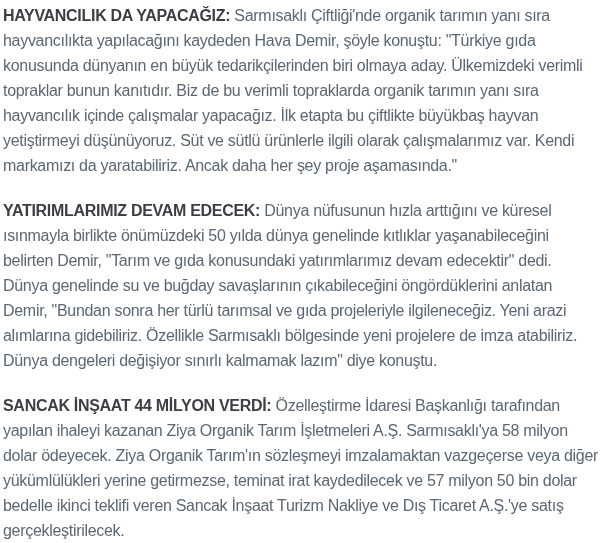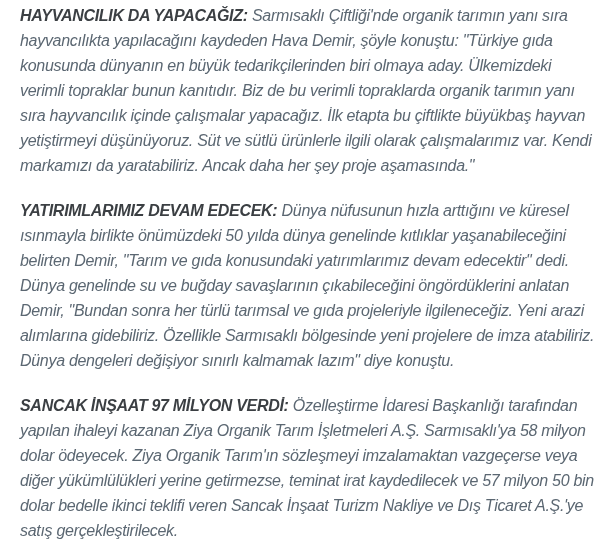--- a/index.html
+++ b/index.html
@@ -7,22 +7,21 @@
     padding: 0;
   }
   body {
     width: 613px;
     height: 543px;
     overflow: hidden;
     background: var(--bg, #ffffff);
     font-family: "Liberation Sans", sans-serif;
   }
   .article {
-    padding: 3px 14px 0 20px;
-    font-style: italic;
+    padding: 3px 14px 0 3px;
   }
   .article p {
     margin: 0 0 20px 0;
     font-size: 16px;
     line-height: 25px;
     letter-spacing: -0.3px;
     color: var(--body-color, #5b6772);
     text-align: left;
   }
   .article p strong {
@@ -36,16 +35,16 @@
 <div class="article">
   <p>
     <strong>HAYVANCILIK DA YAPACAĞIZ:</strong>
     <span>Sarmısaklı Çiftliği'nde organik tarımın yanı sıra hayvancılıkta yapılacağını kaydeden Hava Demir, şöyle konuştu: "Türkiye gıda konusunda dünyanın en büyük tedarikçilerinden biri olmaya aday. Ülkemizdeki verimli topraklar bunun kanıtıdır. Biz de bu verimli topraklarda organik tarımın yanı sıra hayvancılık içinde çalışmalar yapacağız. İlk etapta bu çiftlikte büyükbaş hayvan yetiştirmeyi düşünüyoruz. Süt ve sütlü ürünlerle ilgili olarak çalışmalarımız var. Kendi markamızı da yaratabiliriz. Ancak daha her şey proje aşamasında."</span>
   </p>
   <p>
     <strong>YATIRIMLARIMIZ DEVAM EDECEK:</strong>
     <span>Dünya nüfusunun hızla arttığını ve küresel ısınmayla birlikte önümüzdeki 50 yılda dünya genelinde kıtlıklar yaşanabileceğini belirten Demir, "Tarım ve gıda konusundaki yatırımlarımız devam edecektir" dedi. Dünya genelinde su ve buğday savaşlarının çıkabileceğini öngördüklerini anlatan Demir, "Bundan sonra her türlü tarımsal ve gıda projeleriyle ilgileneceğiz. Yeni arazi alımlarına gidebiliriz. Özellikle Sarmısaklı bölgesinde yeni projelere de imza atabiliriz. Dünya dengeleri değişiyor sınırlı kalmamak lazım" diye konuştu.</span>
   </p>
   <p>
-    <strong>SANCAK İNŞAAT 97 MİLYON VERDİ:</strong>
+    <strong>SANCAK İNŞAAT 44 MİLYON VERDİ:</strong>
     <span>Özelleştirme İdaresi Başkanlığı tarafından yapılan ihaleyi kazanan Ziya Organik Tarım İşletmeleri A.Ş. Sarmısaklı'ya 58 milyon dolar ödeyecek. Ziya Organik Tarım'ın sözleşmeyi imzalamaktan vazgeçerse veya diğer yükümlülükleri yerine getirmezse, teminat irat kaydedilecek ve 57 milyon 50 bin dolar bedelle ikinci teklifi veren Sancak İnşaat Turizm Nakliye ve Dış Ticaret A.Ş.'ye satış gerçekleştirilecek.</span>
   </p>
 </div>
 
 </body></html>

